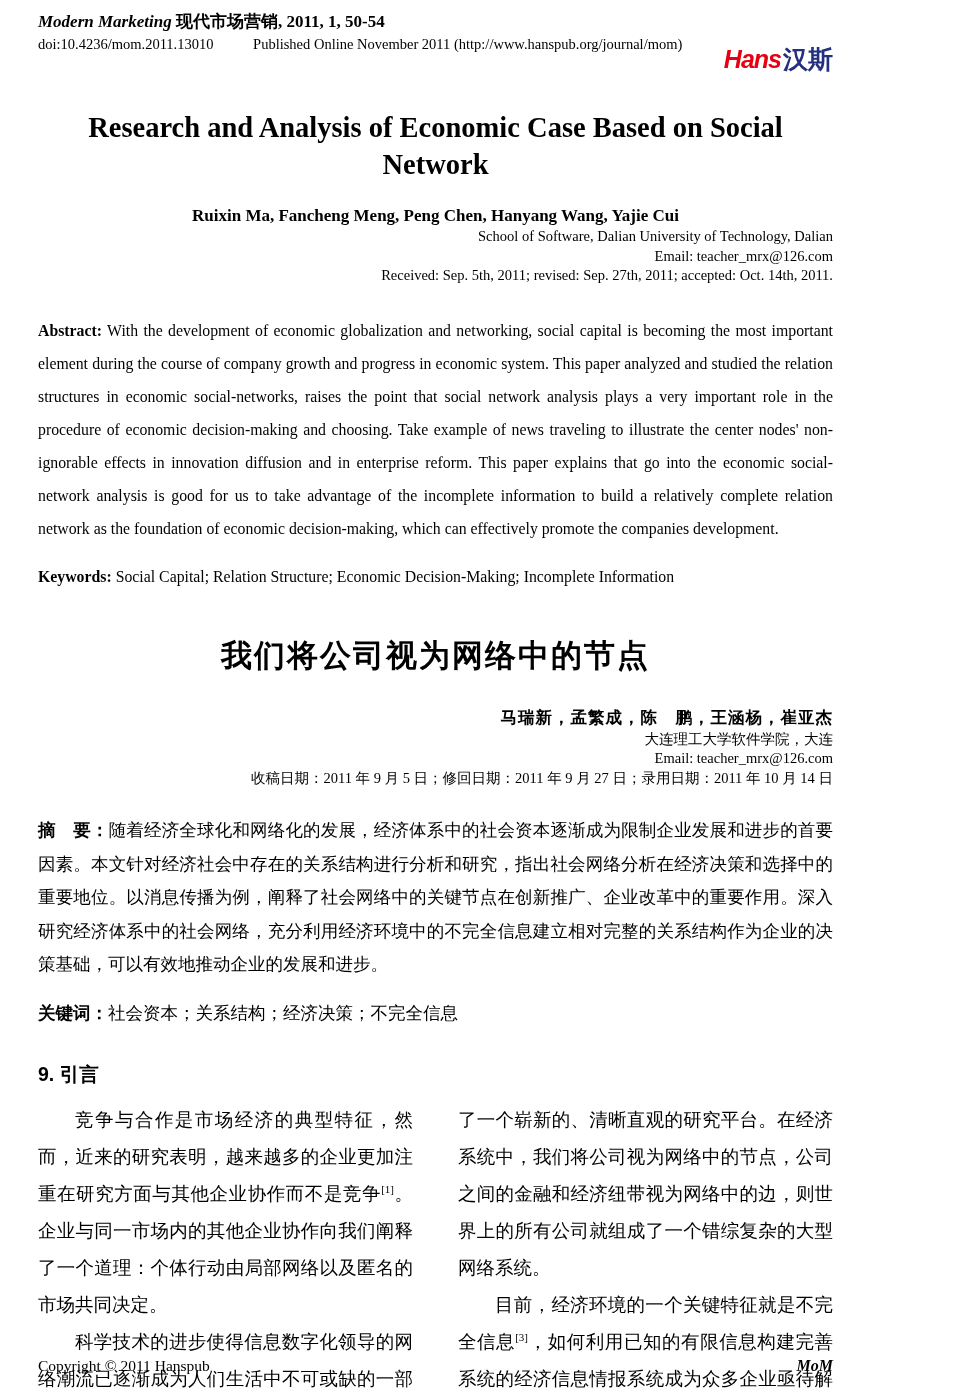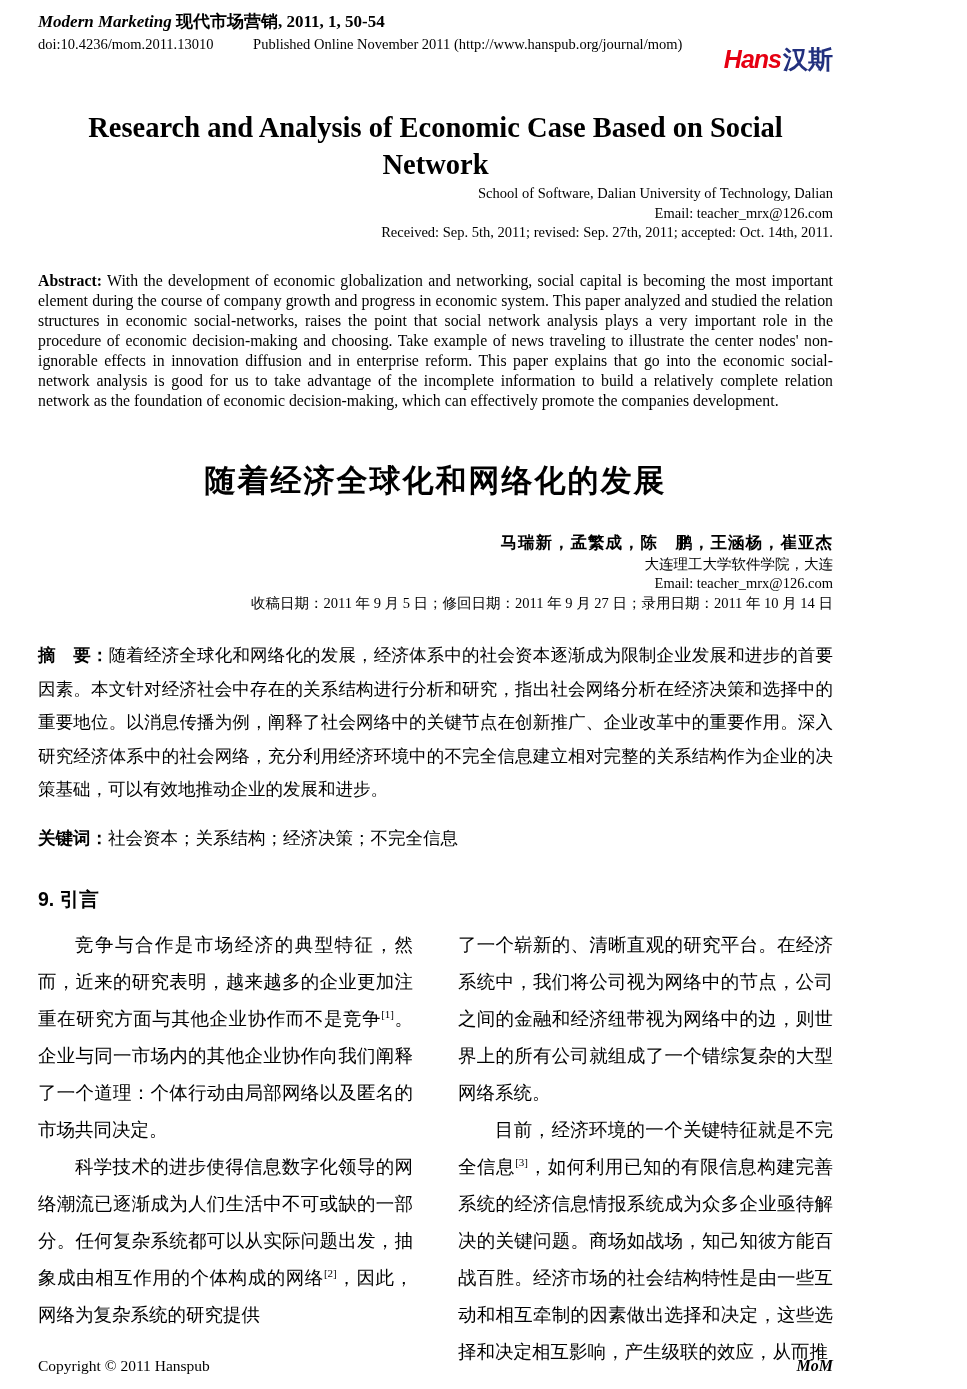--- a/index.html
+++ b/index.html
@@ -34,21 +34,21 @@
     text-align: center;
     font-size: 28.5px; font-weight: bold;
     line-height: 37px;
   }
   .authors-en { margin-top: 23px; text-align: center; font-size: 17px; font-weight: bold; }
   .meta-line { text-align: right; font-size: 14.5px; line-height: 17.5px; margin-top: 2px; }
 
   
   .abstract-en {
     margin-top: 29px;
-    font-size: 15.8px; line-height: 20px;
+    font-size: 15.8px; line-height: 33px;
     text-align: justify;
   }
   .abstract-en .lbl, .keywords-en .lbl { font-weight: bold; }
   .keywords-en { margin-top: 23px; font-size: 15.8px; }
 
   
   .title-cn {
     margin-top: 49px; text-align: center;
     font-family: "Liberation Sans", "DejaVu Sans", sans-serif;
     font-size: 31px; font-weight: bold; letter-spacing: 2px;
@@ -96,28 +96,30 @@
         <span class="pub-online">Published Online November 2011 (http://www.hanspub.org/journal/mom)</span>
       </div>
     </div>
     <div class="logo">
       <span class="logo-latin" style="color: rgb(230, 0, 18);">Hans</span><span class="logo-cn" style="color: rgb(34, 48, 126);">汉斯</span>
     </div>
   </div>
 
   <h1 class="title-en">Research and Analysis of Economic Case Based on Social Network</h1>
 
+  <div class="authors-en">Ruixin Ma, Fancheng Meng, Peng Chen, Hanyang Wang, Yajie Cui</div>
   <div class="meta-line">School of Software, Dalian University of Technology, Dalian</div>
   <div class="meta-line">Email: teacher_mrx@126.com</div>
   <div class="meta-line">Received: Sep. 5th, 2011; revised: Sep. 27th, 2011; accepted: Oct. 14th, 2011.</div>
 
   <p class="abstract-en"><span class="lbl">Abstract:</span><span> With the development of economic globalization and networking, social capital is becoming the most important element during the course of company growth and progress in economic system. This paper analyzed and studied the relation structures in economic social-networks, raises the point that social network analysis plays a very important role in the procedure of economic decision-making and choosing. Take example of news traveling to illustrate the center nodes' non-ignorable effects in innovation diffusion and in enterprise reform. This paper explains that go into the economic social-network analysis is good for us to take advantage of the incomplete information to build a relatively complete relation network as the foundation of economic decision-making, which can effectively promote the companies development.</span></p>
 
+  <p class="keywords-en"><span class="lbl">Keywords:</span><span> Social Capital; Relation Structure; Economic Decision-Making; Incomplete Information</span></p>
 
-  <h2 class="title-cn">随着经济全球化和网络化的发展</h2>
+  <h2 class="title-cn">我们将公司视为网络中的节点</h2>
 
   <div class="authors-cn">马瑞新，孟繁成，陈　鹏，王涵杨，崔亚杰</div>
   <div class="meta-line">大连理工大学软件学院，大连</div>
   <div class="meta-line">Email: teacher_mrx@126.com</div>
   <div class="meta-line">收稿日期：2011 年 9 月 5 日；修回日期：2011 年 9 月 27 日；录用日期：2011 年 10 月 14 日</div>
 
   <p class="abstract-cn"><span class="lbl-cn">摘　要：</span><span>随着经济全球化和网络化的发展，经济体系中的社会资本逐渐成为限制企业发展和进步的首要因素。本文针对经济社会中存在的关系结构进行分析和研究，指出社会网络分析在经济决策和选择中的重要地位。以消息传播为例，阐释了社会网络中的关键节点在创新推广、企业改革中的重要作用。深入研究经济体系中的社会网络，充分利用经济环境中的不完全信息建立相对完整的关系结构作为企业的决策基础，可以有效地推动企业的发展和进步。</span></p>
 
   <p class="keywords-cn"><span class="lbl-cn">关键词：</span><span>社会资本；关系结构；经济决策；不完全信息</span></p>
 

